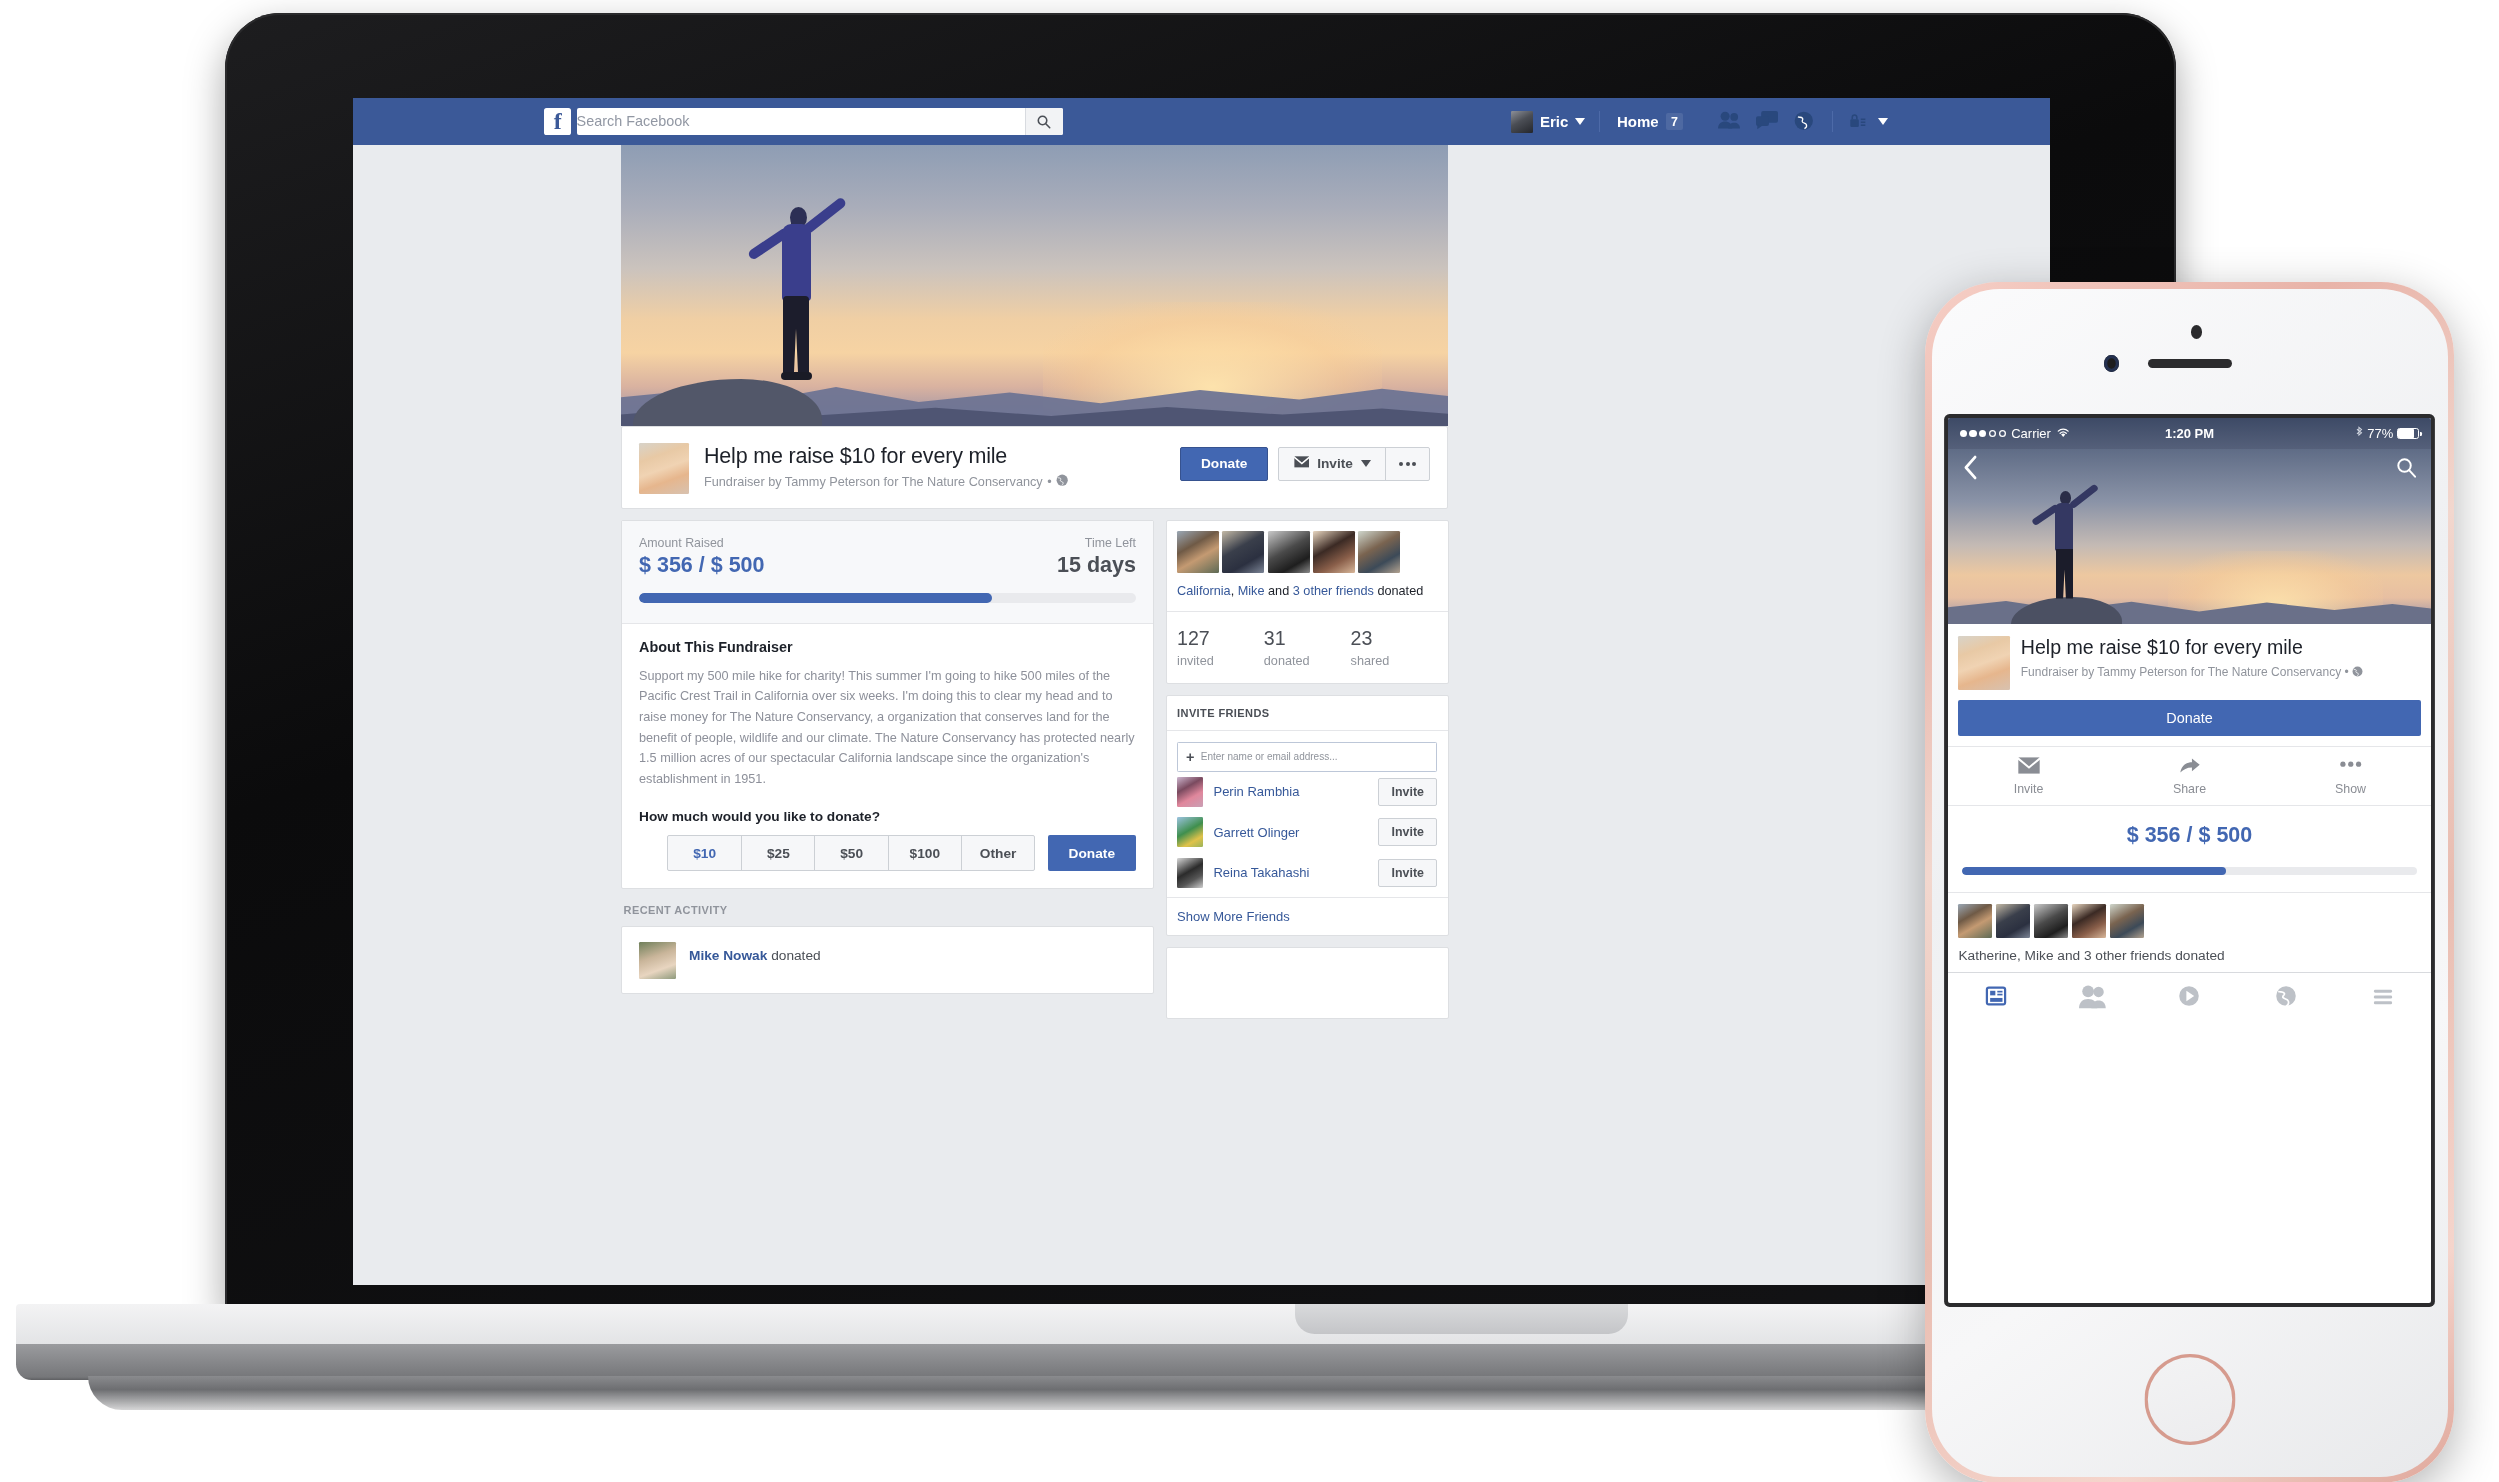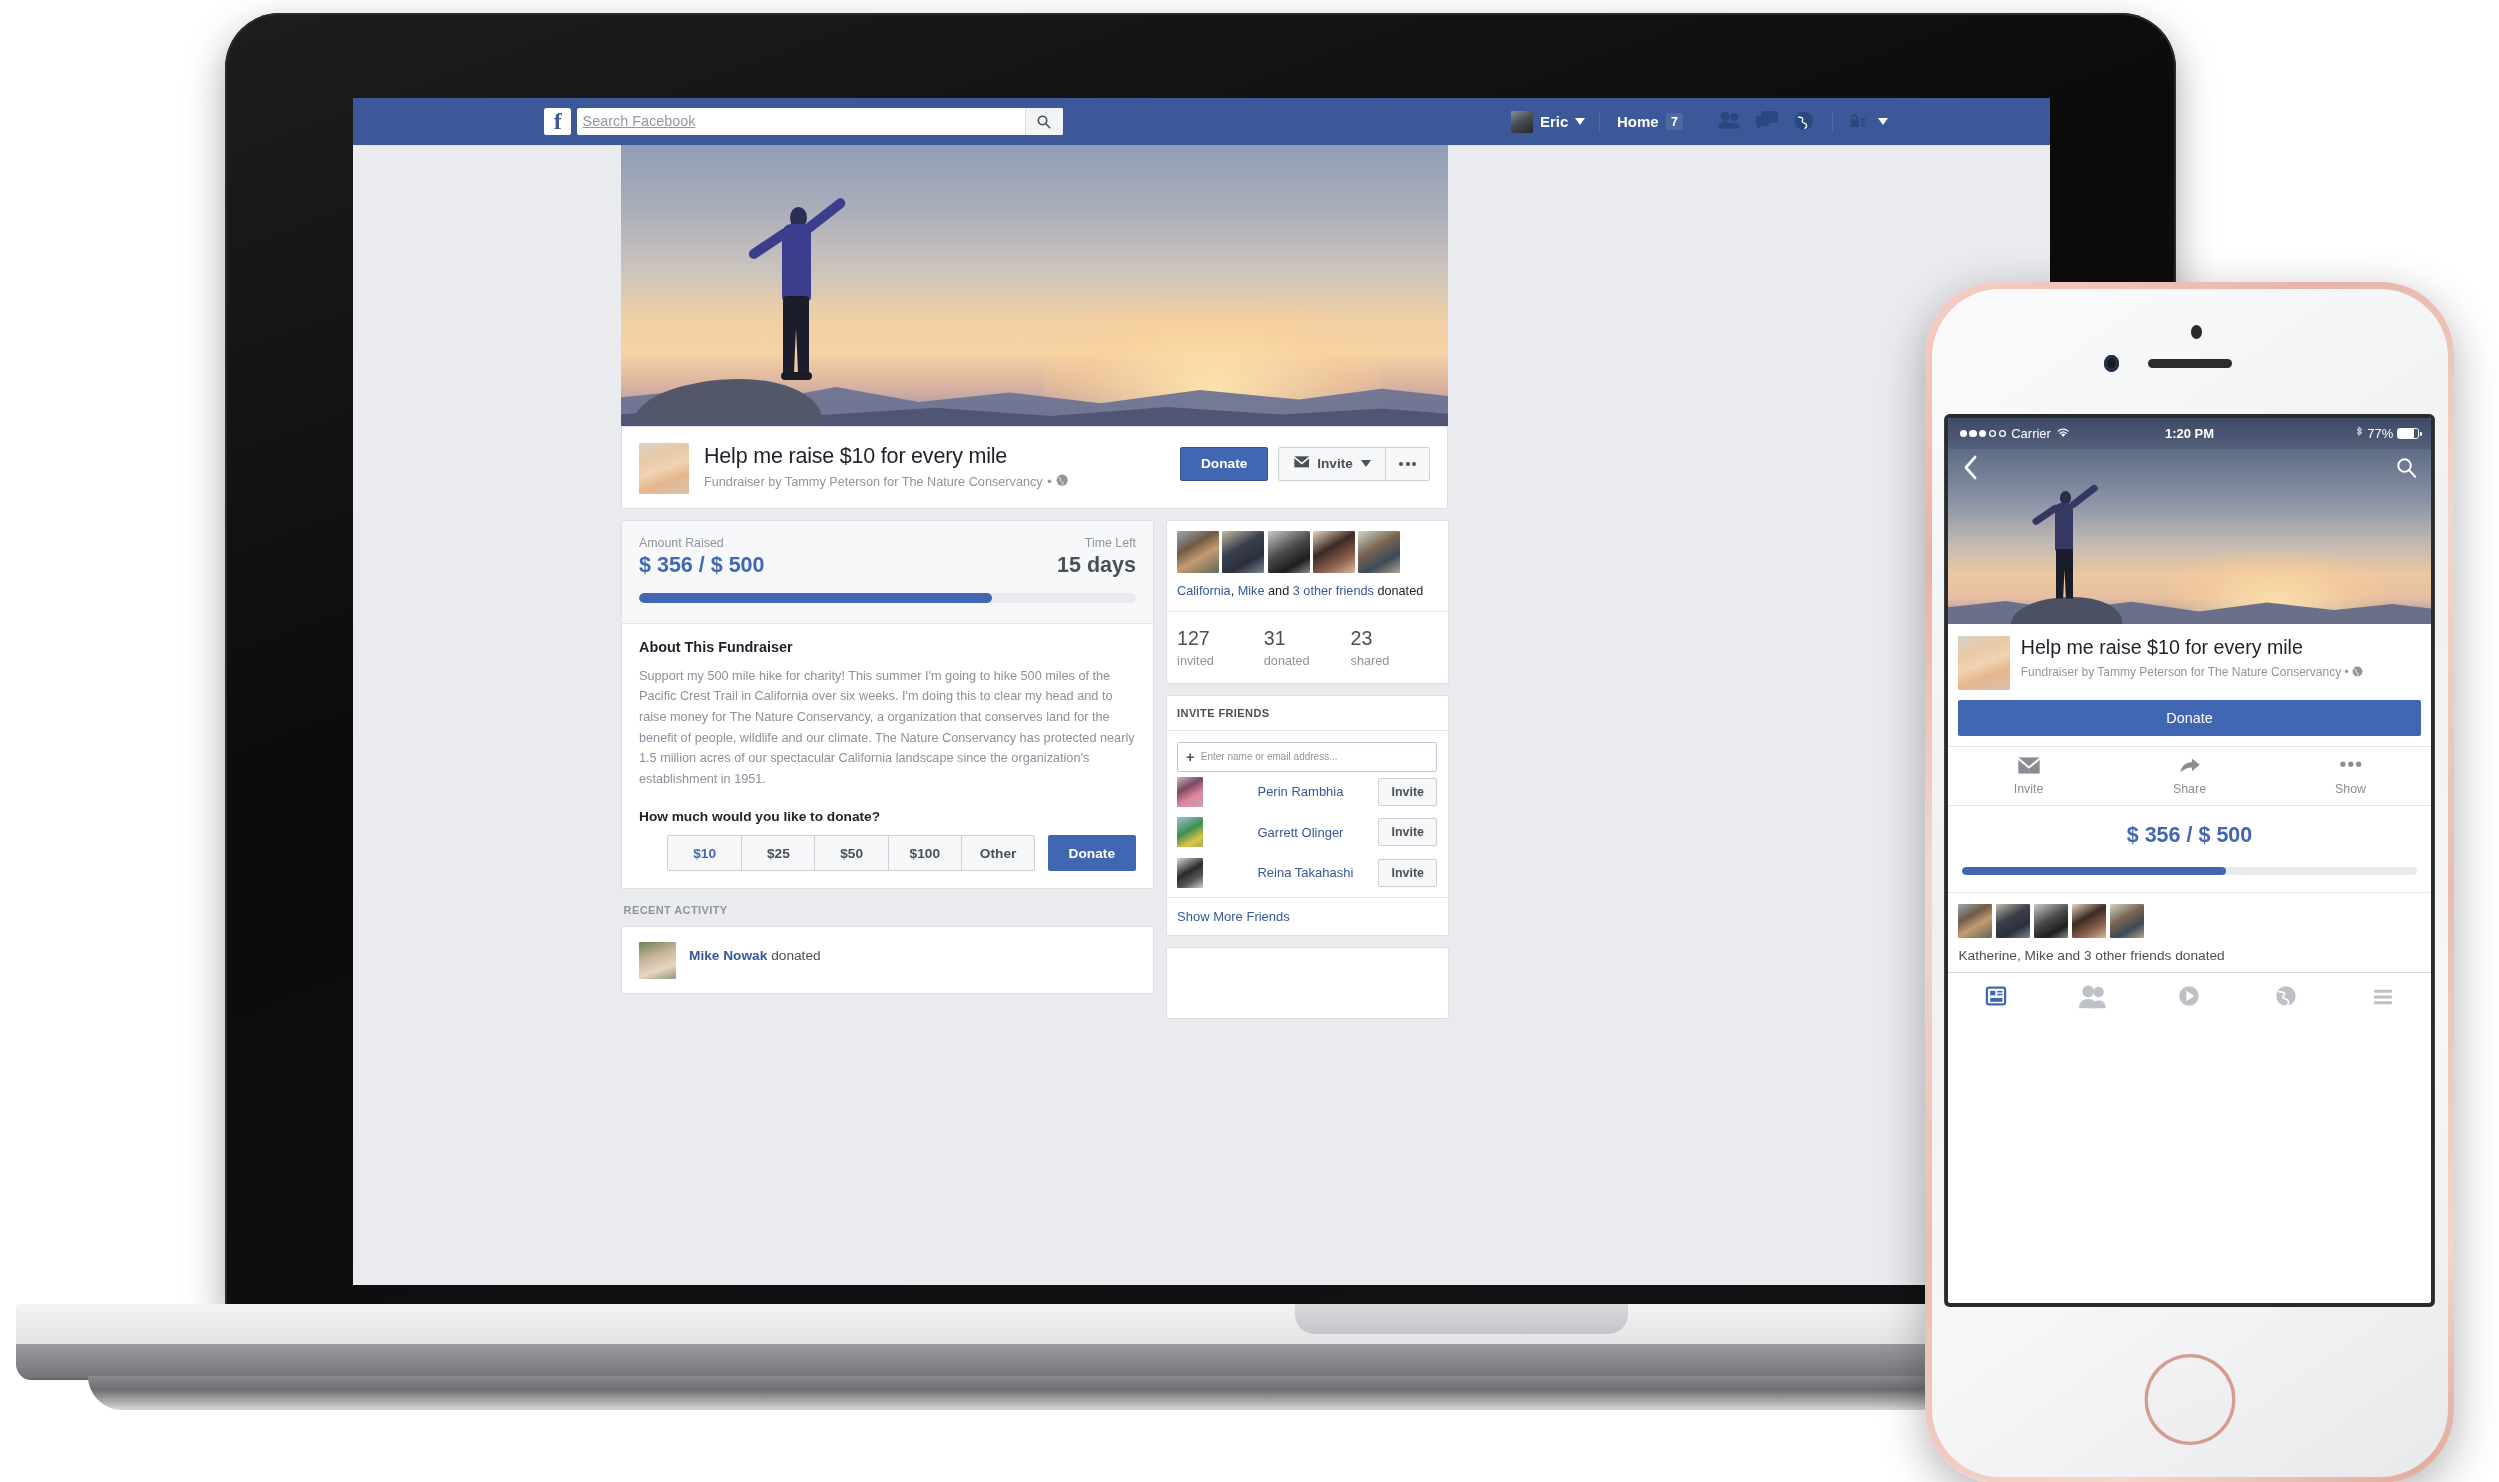--- a/index.html
+++ b/index.html
@@ -48,21 +48,21 @@
   .fb-logo {
     width:27.4px; height:27.4px; background:#fff; border-radius:2.6px;
     margin-left:191px; color:#3b5998; font-weight:bold; font-size:24px;
     font-family:"Liberation Serif", serif; line-height:26px; text-align:center;
     display:flex; align-items:center; justify-content:center;
   }
   .fb-search {
     margin-left:5.2px; width:486px; height:27.4px; background:#fff;
     border-radius:2px; display:flex; align-items:center;
   }
-  .fb-search .ph { flex:1; padding-left:6px; font-size:14.4px; color:#9197a3;text-decoration:underline; }
+  .fb-search .ph { flex:1; padding-left:0; font-size:14.4px; color:#9197a3; }
   .fb-search .sbtn {
     width:38px; height:27.4px; background:#f2f3f5; border-left:0.7px solid #d8dbe0;
     border-radius:0 2px 2px 0; display:flex; align-items:center; justify-content:center;
   }
   .nav-right { position:absolute; right:162px; display:flex; align-items:center; gap:0; }
   .nav-user { display:flex; align-items:center; gap:6.5px; padding-right:14.4px; }
   .nav-ava {
     width:22px; height:22px; border-radius:1.3px;
     background: linear-gradient(150deg,#8d9098 0%,#4b4e55 45%,#24262b 100%);
   }
@@ -173,21 +173,21 @@
   .inv-head { padding:11px 10.4px; border-bottom:0.7px solid #e5e6e9; font-size:11px; color:#4b4f56; font-weight:bold; letter-spacing:0.4px; }
   .inv-body { padding:10.4px 10.4px 3.9px 10.4px; }
   .inv-input { border:0.7px solid #bdc7d8; border-radius:1.3px; height:30px; display:flex; align-items:center; padding:0 7.8px; gap:6.5px; }
   .inv-input .plus { color:#4b4f56; font-size:14.4px; font-weight:bold; }
   .inv-input .ph { font-size:10px; color:#90949c; }
   .inv-row { display:flex; align-items:center; gap:10.4px; padding:5.2px 0; }
   .inv-ava { width:26px; height:30px; flex:none; border-radius:1.3px; }
   .a1 { background: linear-gradient(150deg,#cdb7cf 0%,#7a4a5f 35%,#e0879c 65%,#c9a0b5 100%); }
   .a2 { background: linear-gradient(150deg,#9cc3e0 0%,#3f8f4e 45%,#e0c24a 75%,#9ab45a 100%); }
   .a3 { background: linear-gradient(150deg,#d8d8d8 0%,#2b2b2b 45%,#565656 70%,#cfcfcf 100%); }
-  .inv-name { flex:1; font-size:13px; color:#365899;margin-left:44px; }
+  .inv-name { flex:1; font-size:13px; color:#365899; }
   .btn-inv { background:#f6f7f9; border:0.7px solid #ccd0d5; border-radius:2px;
     padding:5.9px 12.4px; font-size:12.4px; font-weight:bold; color:#4b4f56; font-family:inherit; cursor:pointer; }
   .inv-more { border-top:0.7px solid #e5e6e9; padding:11px 10.4px; font-size:13px; color:#365899; }
 
   
   .phone { position:absolute; left:1925px; top:282px; width:529px; height:1201px; }
   .phone-frame {
     position:absolute; inset:0;
     background: linear-gradient(145deg,#f6cfc6 0%, #e8b3a8 18%, #f2d7ce 38%, #e9bdb1 62%, #f5d5cc 85%, #dfa79b 100%);
     border-radius: 73px;

